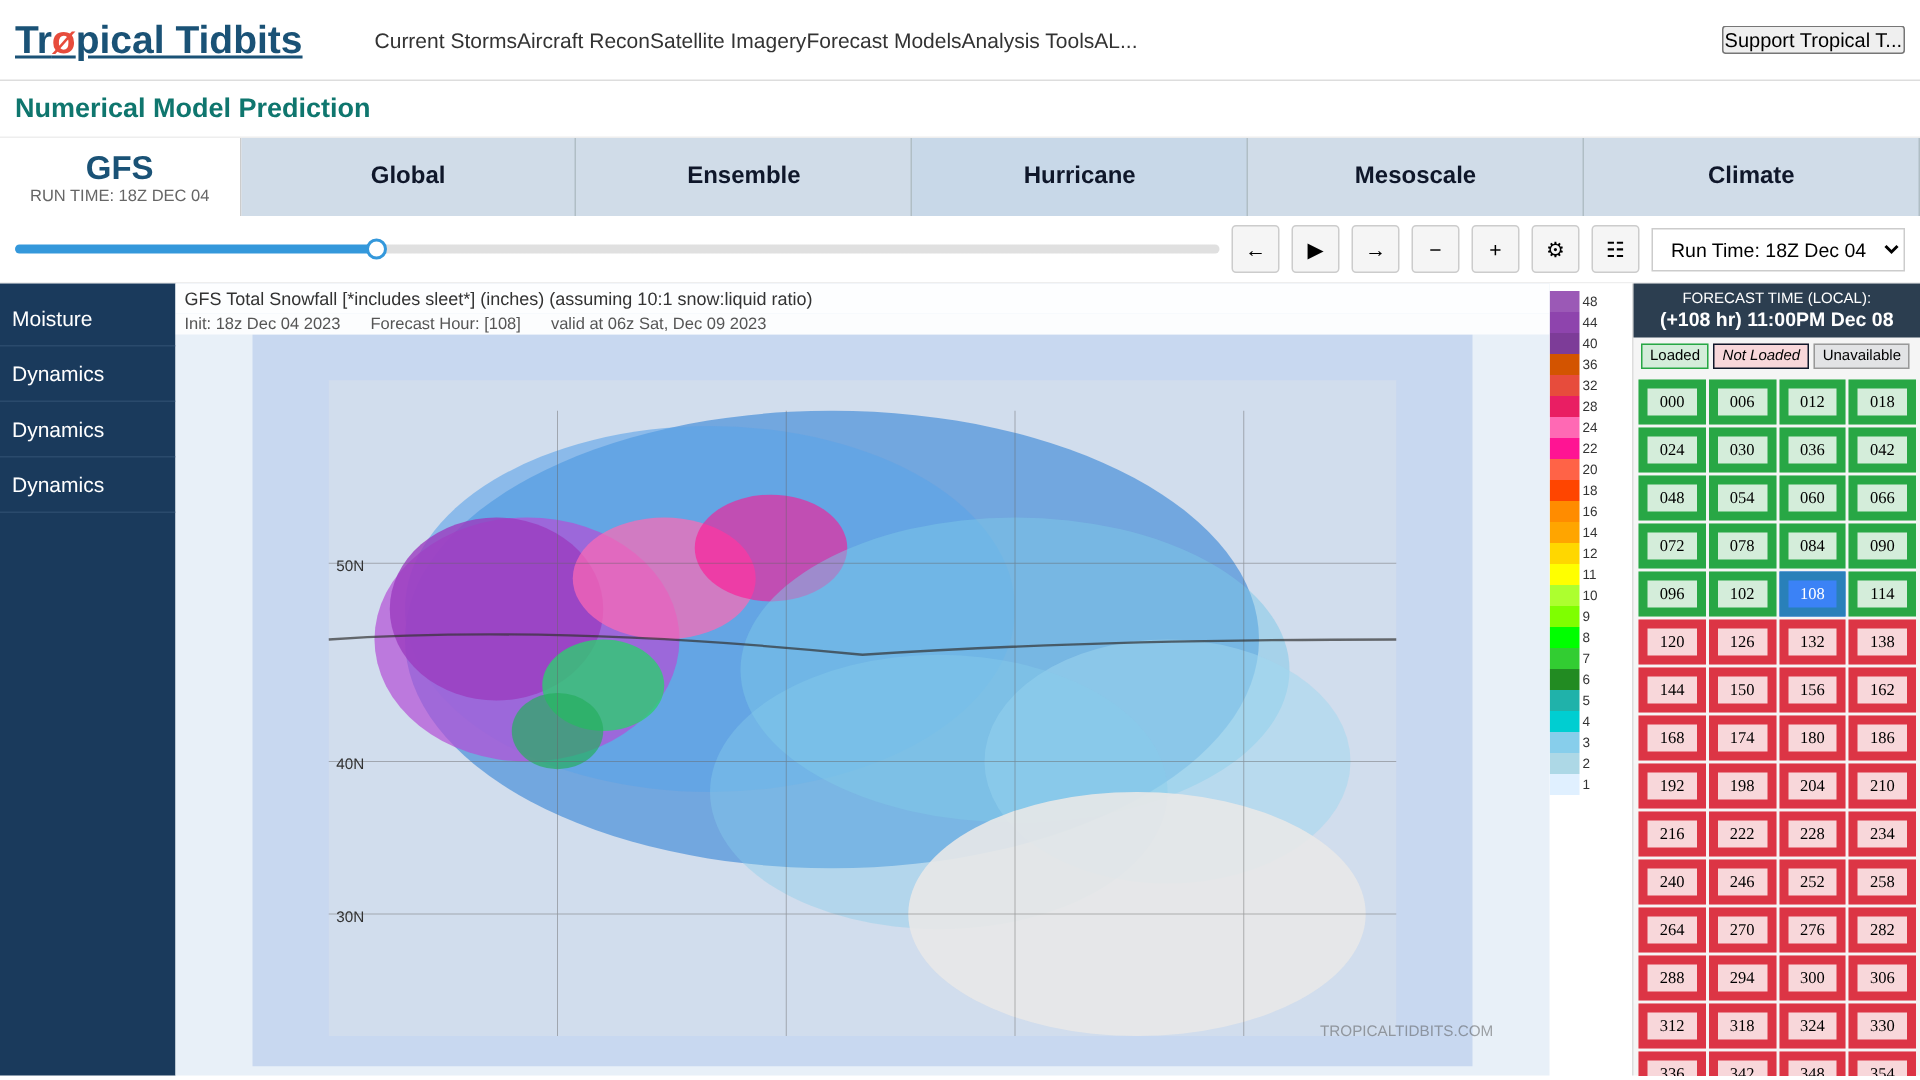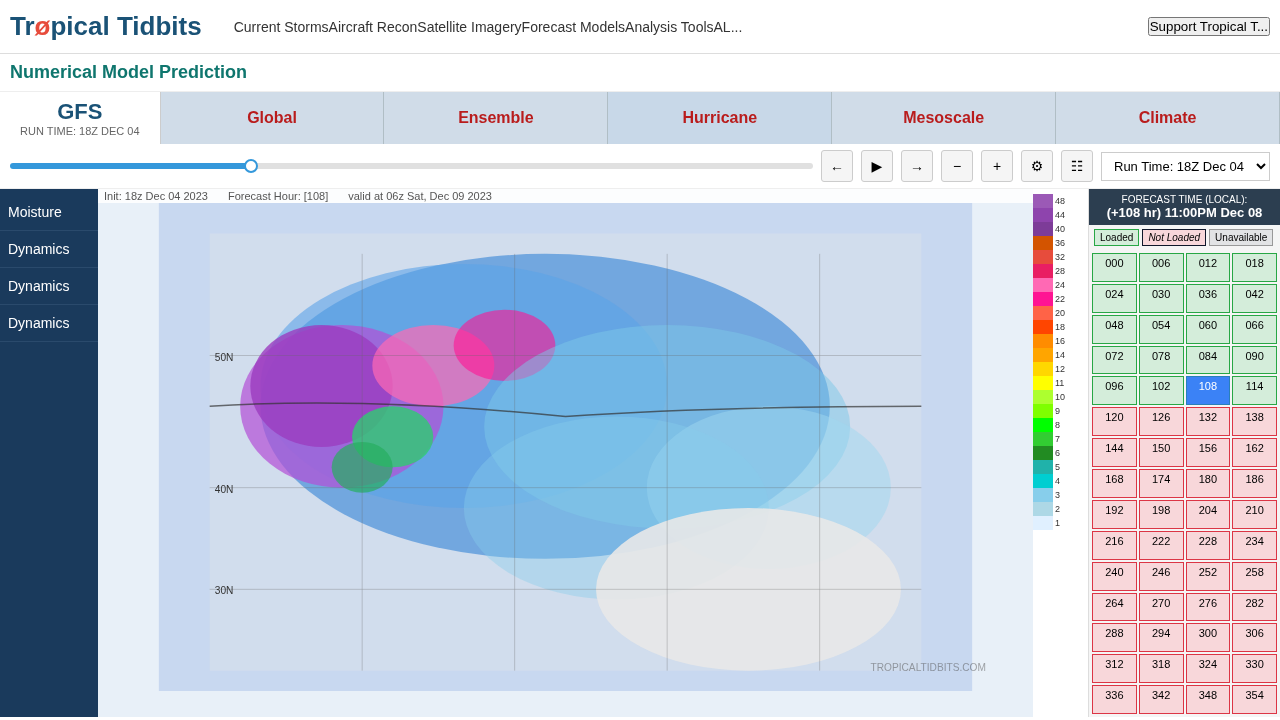--- a/index.html
+++ b/index.html
@@ -11,22 +11,23 @@
       align-items: center;
       background: #fff;
       height: 54px;
       border-bottom: 1px solid #ddd;
       padding: 0 10px;
     }
     #logo {
       font-size: 26px;
       font-weight: bold;
       color: #1a5276;
-      margin-right: 32px;
+      margin-right: 48px;
       white-space: nowrap;
+      text-decoration: underline;
     }
     #logo span.highlight { color: #e74c3c; }
     #nav { display: flex; flex: 1; }
     .nav-item {
       font-size: 14px;
       color: #333;
       cursor: pointer;
       white-space: nowrap;
     }
 
@@ -60,21 +61,21 @@
     #model-label .model-name { font-size: 22px; font-weight: bold; color: #1a5276; }
     #model-label .run-time { font-size: 11px; color: #666; }
     .tab-container { display: flex; flex: 1; background: #d0dce8; }
     .model-tab {
       flex: 1;
       display: flex;
       align-items: center;
       justify-content: center;
       font-size: 16px;
       font-weight: bold;
-      color: #b91c1c;
+      color: #0f172a;
       cursor: pointer;
       border-right: 1px solid #b0bec5;
     }
     .model-tab.active { background: #c8d8e8; }
 
     
     #controls {
       display: flex;
       align-items: center;
       padding: 6px 10px;
@@ -122,21 +123,21 @@
     }
 
     
     #main {
       display: flex;
       height: calc(720px - 54px - 38px - 52px - 48px);
     }
 
     
     #sidebar {
-      width: 98px;
+      width: 117px;
       background: #1a3a5c;
       display: flex;
       flex-direction: column;
       padding-top: 5px;
     }
     .sidebar-item {
       color: #fff;
       padding: 10px 8px;
       font-size: 14px;
       cursor: pointer;
@@ -226,25 +227,26 @@
     #hour-grid {
       display: grid;
       grid-template-columns: repeat(4, 1fr);
       gap: 2px;
       padding: 3px;
       overflow-y: auto;
       flex: 1;
     }
     .hour-cell {
       background: #fff;
-      border: 1px solid #6d28d9;
+      border: 6px solid #6d28d9;
       text-align: center;
       font-size: 11px;
       padding: 3px 0;
       cursor: pointer;
+      font-family: Liberation Serif, serif;
     }
     .hour-cell.loaded { background: #d4edda; border-color: #28a745; }
     .hour-cell.active { background: #3b82f6; color: #fff; border-color: #2980b9; }
     .hour-cell.not-loaded { background: #f8d7da; border-color: #dc3545; }
   </style>
 </head>
 <body>
 
 <div id="header">
   <div id="logo">
@@ -298,20 +300,21 @@
 <div id="main">
 
   <div id="sidebar">
     <div class="sidebar-item">Moisture</div>
     <div class="sidebar-item">Dynamics</div>
     <div class="sidebar-item">Dynamics</div>
     <div class="sidebar-item">Dynamics</div>
   </div>
 
   <div id="map-container">
+    <div id="map-title">GFS Total Snowfall [*includes sleet*] (inches) (assuming 10:1 snow:liquid ratio)</div>
     <div id="map-subtitle">
       <span>Init: 18z Dec 04 2023</span>
       <span>Forecast Hour: [108]</span>
       <span>valid at 06z Sat, Dec 09 2023</span>
     </div>
 
     
     <svg id="map-svg" viewBox="0 0 800 480" xmlns="http://www.w3.org/2000/svg">
 
       <rect width="800" height="480" fill="#c8d8f0"></rect>

